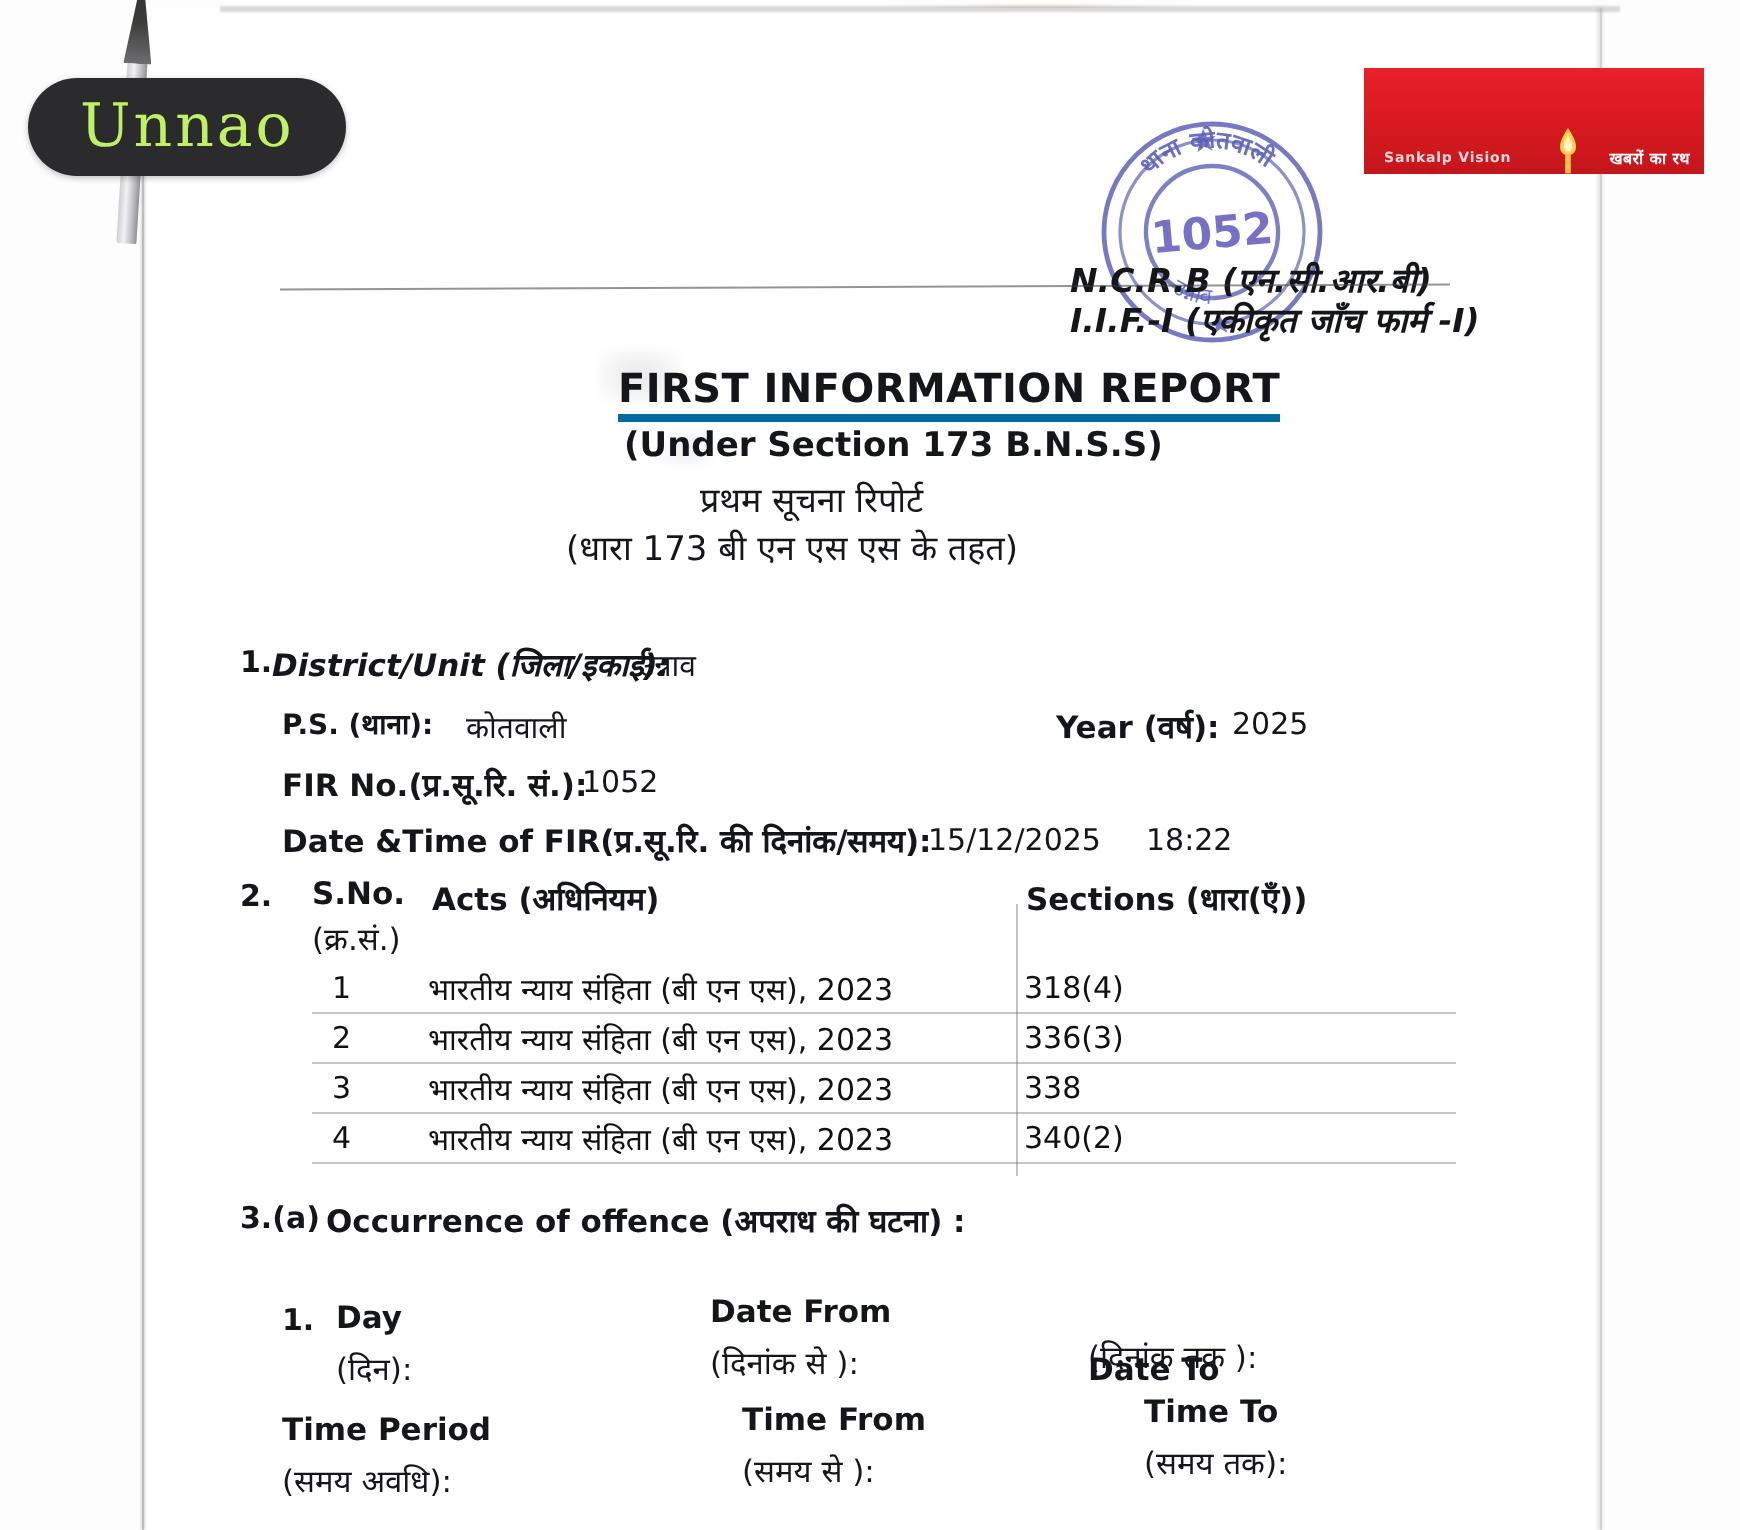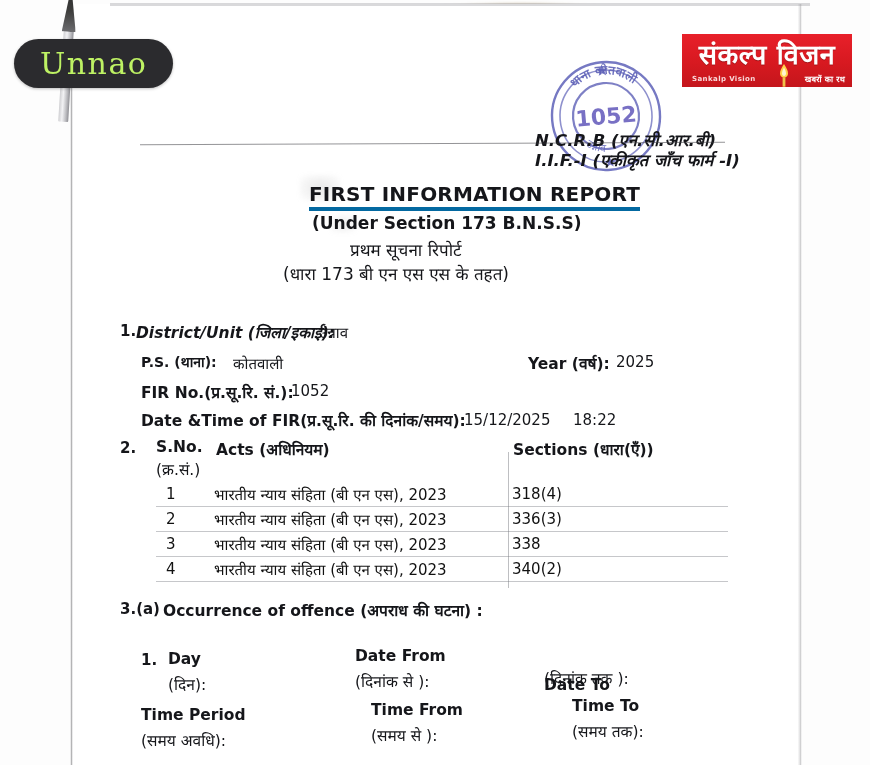--- a/index.html
+++ b/index.html
@@ -390,21 +390,20 @@
 <div id="pen-object">
   <div id="pen-body"></div>
   <div id="pen-tip"></div>
 </div>
 
 <div id="location-badge">
   <span id="location-badge-label">Unnao</span>
 </div>
 
 <div id="channel-logo">
-  <div id="channel-logo-name">संकल्प विजन</div>
   <div id="channel-logo-sub-en">Sankalp Vision</div>
   <svg id="channel-logo-torch-icon" viewBox="0 0 16 24">
     <path d="M8 1 C5.5 5 4 7.5 4 10.5 C4 13 5.8 14.6 8 14.6 C10.2 14.6 12 13 12 10.5 C12 7.5 10.5 5 8 1 Z" fill="#ffd24a"></path>
     <path d="M8 4.5 C6.7 7.2 6 8.7 6 10.4 C6 11.9 6.9 12.9 8 12.9 C9.1 12.9 10 11.9 10 10.4 C10 8.7 9.3 7.2 8 4.5 Z" fill="#ffffff" opacity="0.75"></path>
     <rect x="6.6" y="14.2" width="2.8" height="9.5" fill="#f0c24a"></rect>
   </svg>
   <div id="channel-logo-tagline">खबरों का रथ</div>
 </div>
 
 <div id="police-stamp">

